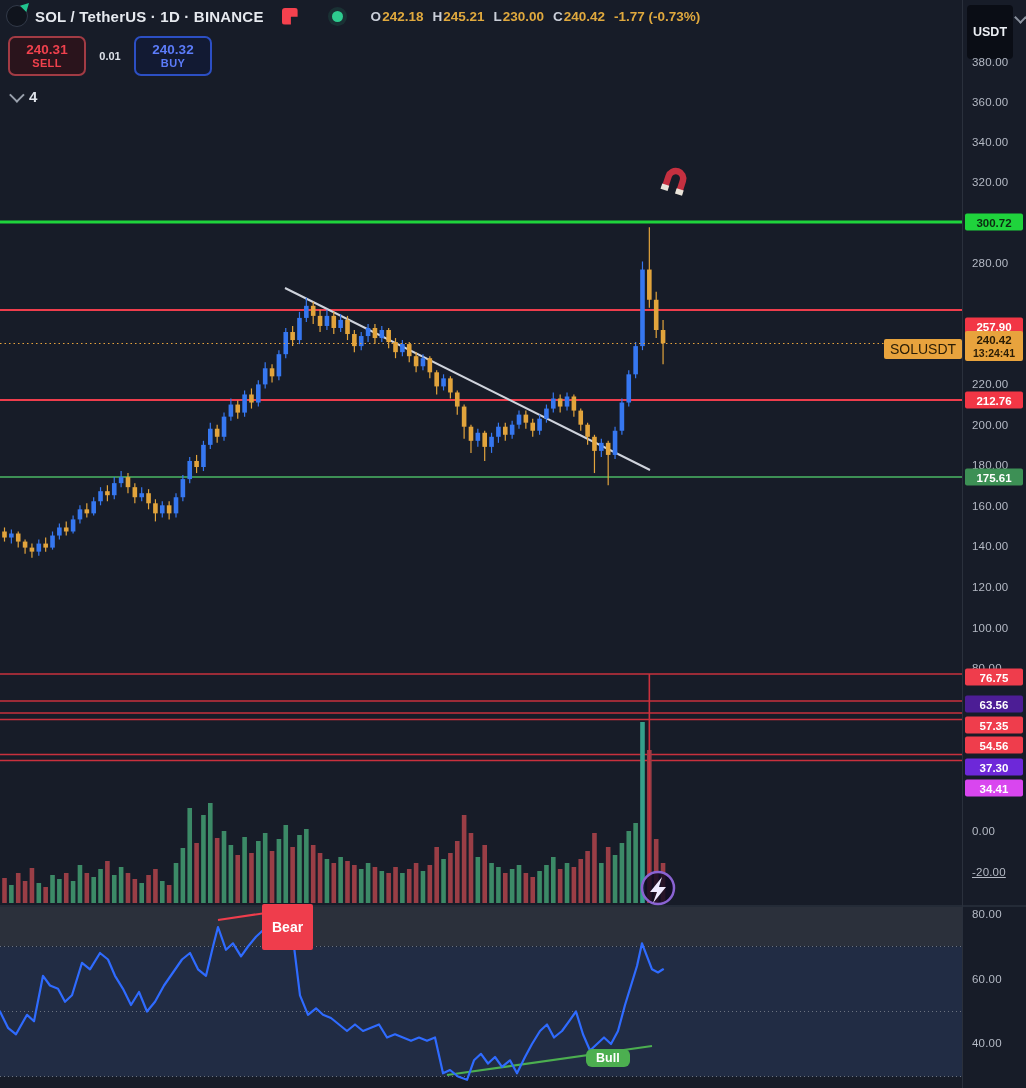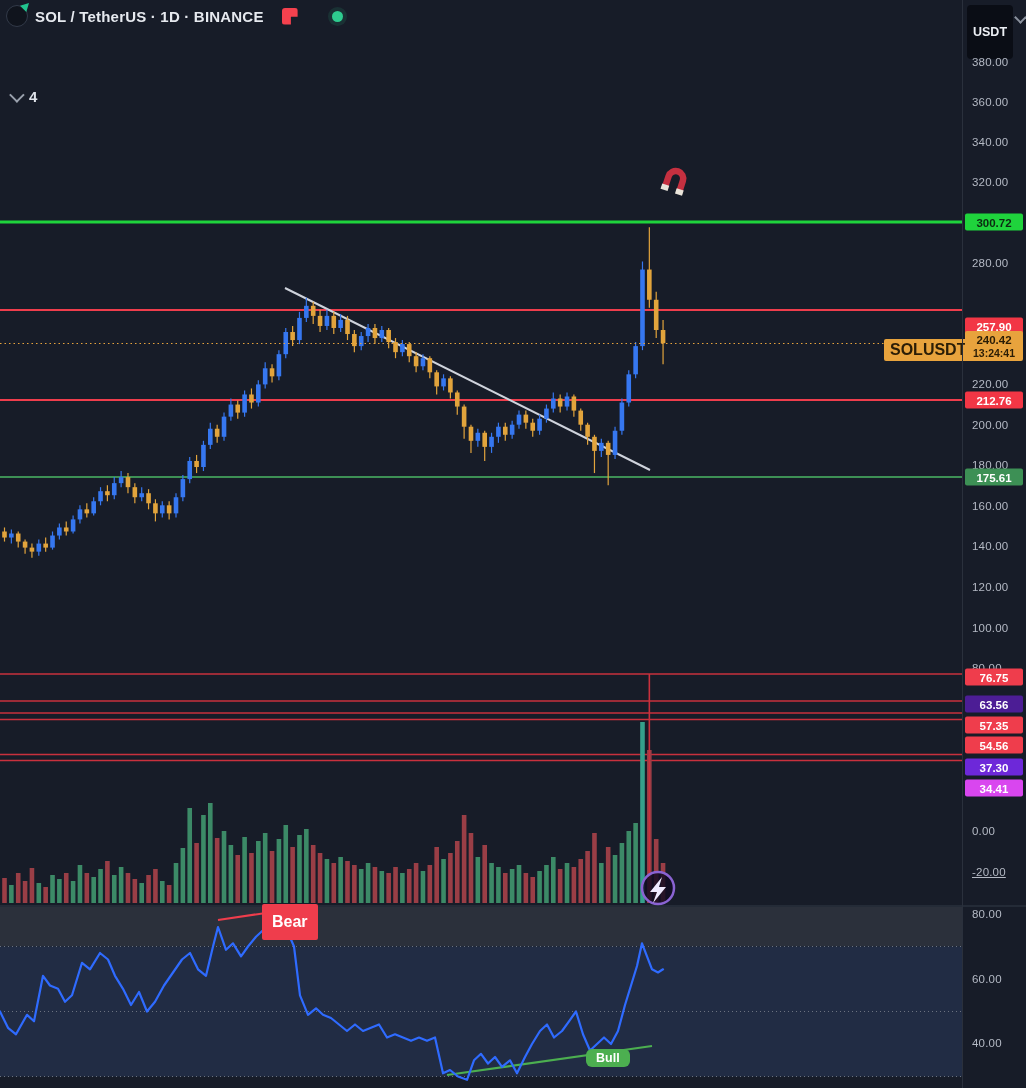--- a/index.html
+++ b/index.html
@@ -36,23 +36,23 @@
   .usdt{position:absolute;top:5px;left:4px;width:46px;background:#0a0d15;border-radius:4px;color:#eceff4;
         font-size:12.5px;font-weight:700;text-align:center;padding:20px 0;cursor:pointer;}
   .usdt-chev{position:absolute;top:13px;right:2px;width:7px;height:7px;border-right:2px solid #8a919d;border-bottom:2px solid #8a919d;transform:rotate(45deg);}
   .tick{position:absolute;left:0;right:0;text-align:left;padding-left:9px;transform:translateY(-50%);
         font-size:11.5px;color:#b4b9c4;letter-spacing:.2px;}
   .chip{position:absolute;left:2px;right:4px;transform:translateY(-50%);text-align:center;
         font-size:11.5px;font-weight:700;border-radius:2px;padding:2.5px 0;z-index:3;}
   .chip .sub{font-size:10.5px;font-weight:600;margin-top:1px;}
   
   .sym-tag{position:absolute;left:884px;top:339px;z-index:4;background:#e8a33d;color:#2a1d06;
-           font-size:16px;font-weight:700;padding:2px 6px;border-radius:2px;}
+           font-size:14px;font-weight:400;padding:2px 6px;border-radius:2px;}
   .bear-label{position:absolute;left:262px;top:904px;z-index:4;background:#ef3d4c;color:#fff;
-              font-size:16px;font-weight:700;padding:9px 10px;border-radius:2px;}
+              font-size:14px;font-weight:700;padding:15px 10px;border-radius:2px;}
   .bull-label{position:absolute;left:586px;top:1049px;z-index:4;background:#4caf50;color:#fff;
               font-size:12.5px;font-weight:700;padding:2px 10px;border-radius:6px;}
 </style>
 </head>
 <body>
 
 <div class="app">
 
   <svg id="chart" width="1026" height="1088">
       <rect x="0" y="907" width="962" height="39.5" fill="#2b303b"></rect>
@@ -375,22 +375,40 @@
       </g>
       <circle cx="658" cy="888" r="16" fill="rgba(18,12,34,0.85)" stroke="#8a63d2" stroke-width="2.5"></circle>
       <path d="M662 877 l-12 15 h7 l-4 11 l13 -16 h-7 z" fill="#efeaff"></path>
     </svg>
 
   <div class="hdr">
     <div class="logo"></div>
     <div class="title">SOL / TetherUS · 1D · BINANCE</div>
     <div class="flag"></div>
     <div class="statusdot"></div>
+    <div class="ohlc">
+      <span><span class="k">O</span><span>242.18</span></span>
+      <span><span class="k">H</span><span>245.21</span></span>
+      <span><span class="k">L</span><span>230.00</span></span>
+      <span><span class="k">C</span><span>240.42</span></span>
+      <span>-1.77 (-0.73%)</span>
+    </div>
   </div>
 
+  <div class="traderow">
+    <div class="tbtn sell">
+      <span class="p">240.31</span>
+      <span class="l">SELL</span>
+    </div>
+    <div class="spread">0.01</div>
+    <div class="tbtn buy">
+      <span class="p">240.32</span>
+      <span class="l">BUY</span>
+    </div>
+  </div>
 
   <div class="legendrow">
     <span class="chev"></span>
     <span>4</span>
   </div>
 
   <div class="sym-tag">SOLUSDT</div>
   <div class="bear-label">Bear</div>
   <div class="bull-label">Bull</div>
 

